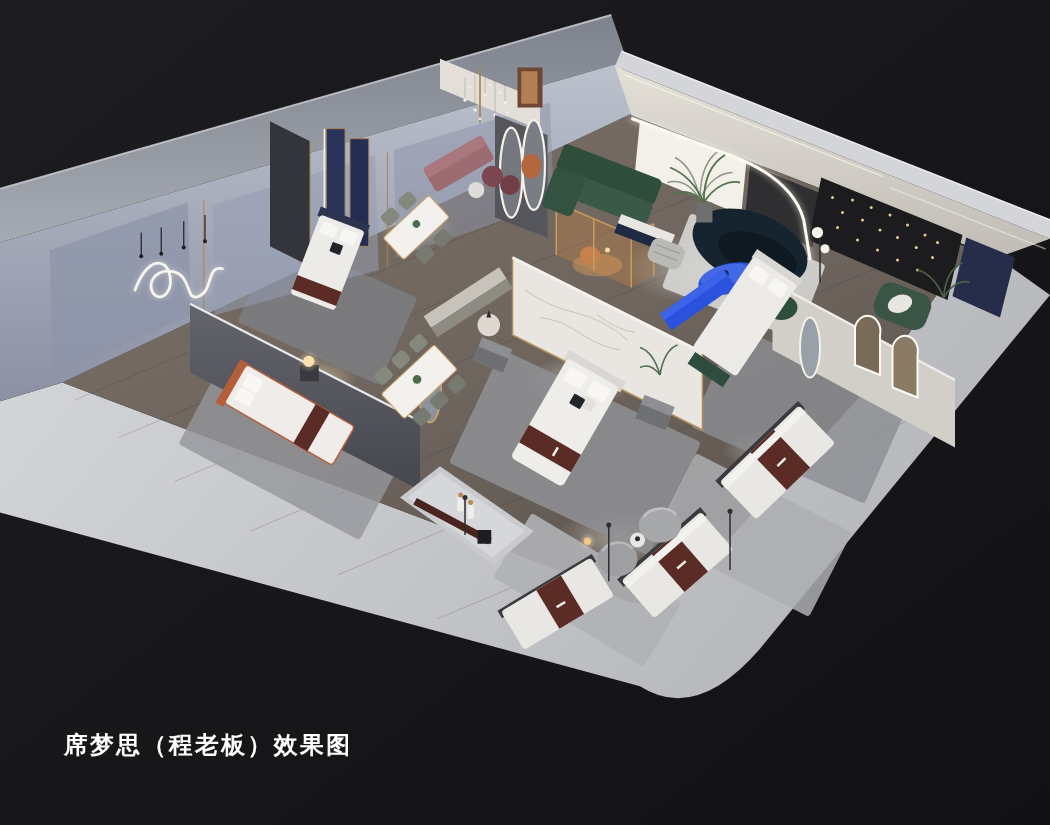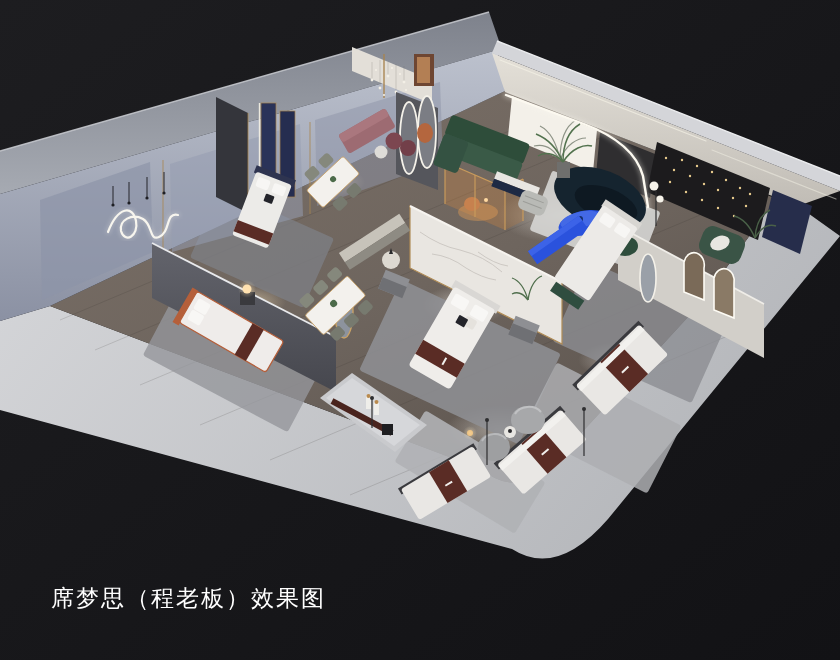--- a/index.html
+++ b/index.html
@@ -1,20 +1,20 @@
 <!DOCTYPE html>
 <html><head>
 <meta charset="utf-8">
 <style>
   html,body{margin:0;padding:0;background:#101013;}
   .stage{position:relative;width:840px;height:660px;overflow:hidden;
          font-family:"DejaVu Sans",sans-serif;}
   .stage svg{position:absolute;left:0;top:0;display:block;}
-  .caption{position:absolute;left:51px;top:585px;color:#ffffff;font-size:23px;
-           font-weight:400;letter-spacing:2px;line-height:1.2;
+  .caption{position:absolute;left:51px;top:585px;color:#ffffff;font-size:19px;
+           font-weight:700;letter-spacing:2px;line-height:1.2;
            font-family:"DejaVu Sans",sans-serif;}
 </style>
 </head>
 <body>
 
 <div class="stage">
 <svg width="840" height="660" viewBox="0 0 840 660">
   <defs>
     <linearGradient id="gBg" x1="0" y1="0" x2="1" y2="1">
       <stop offset="0" stop-color="#1d1d20"></stop>

